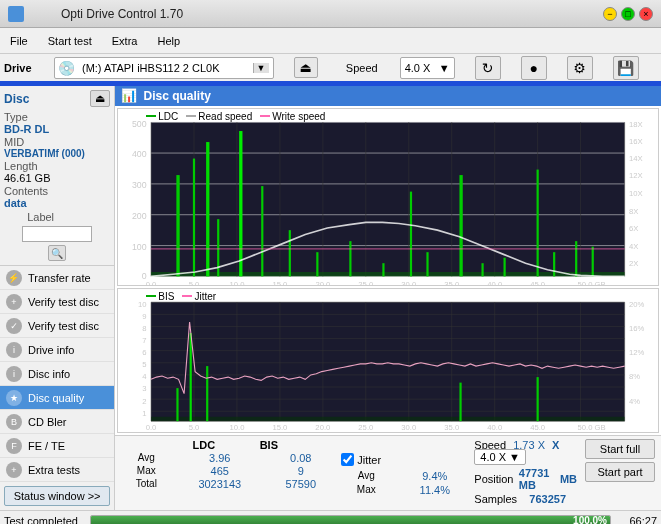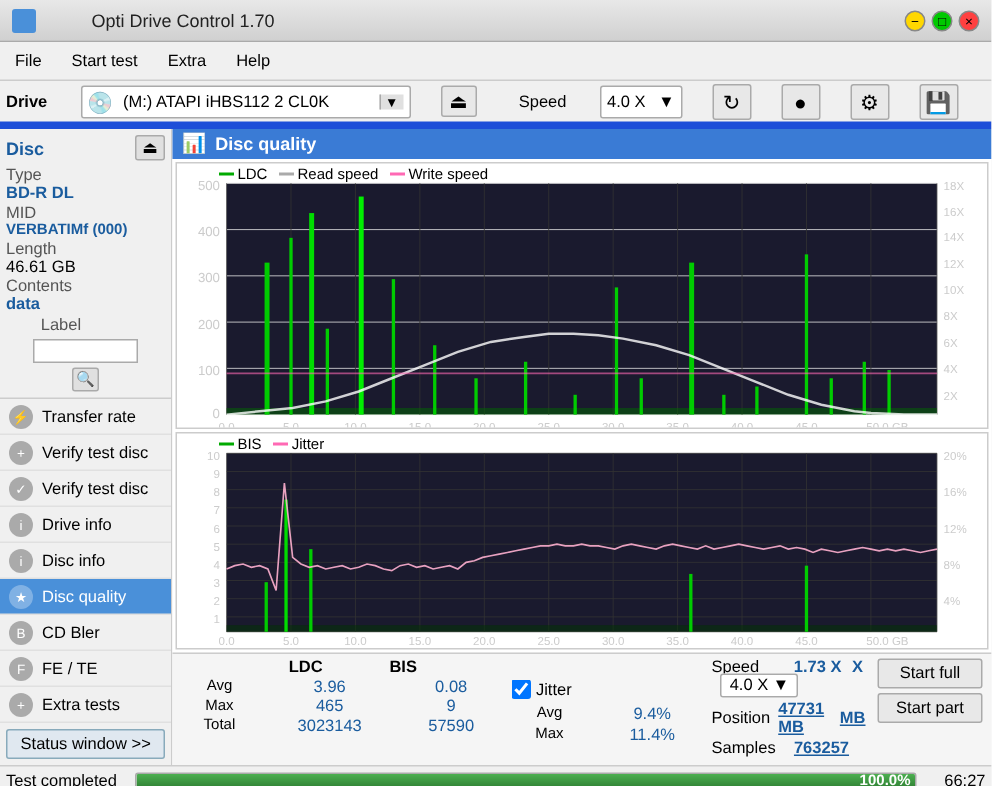--- a/index.html
+++ b/index.html
@@ -264,21 +264,21 @@
     .stats-data-row { display: flex; gap: 16px; margin-top: 1px; }
     .stats-data-row span {
       width: 65px; text-align: center; font-size: 11px;
     }
     .stats-data-row span:first-child { width: 50px; font-size: 10px; }
     .stats-data-row .blue { color: #1a5c9e; }
 
     #speed-info { margin-left: 8px; }
     .speed-row { display: flex; align-items: center; margin-bottom: 2px; }
     .speed-key { width: 55px; font-size: 11px; }
-    .speed-val { color: #1a5c9e; font-weight: bold; font-size: 11px; text-decoration: underline; }
+    .speed-val { color: #1a5c9e; font-weight: bold; font-size: 11px; }
 
     #buttons-col {
       display: flex; flex-direction: column; gap: 3px;
       margin-left: 4px;
     }
     .action-btn {
       background: #e8e8e8;
       border: 1px solid #aaa; border-radius: 2px;
       padding: 3px 8px; cursor: pointer; font-size: 11px;
       min-width: 70px; text-align: center;
@@ -651,21 +651,21 @@
         </div>
         <div class="stats-data-row" style="margin-bottom:1px">
           <span style="width:50px">Max</span>
           <span class="blue" style="width:55px">11.4%</span>
         </div>
       </div>
 
       <div id="speed-info">
         <div style="margin-bottom:4px">
           <span>Speed</span>
-          <span style="color:#1a5c9e; font-weight:bold; margin-left:20px">1.73 X</span>
+          <span style="color:#1a5c9e; font-weight:normal; margin-left:4px">1.73 X</span>
           <span style="margin-left:4px; color:#1a5c9e; font-weight:bold">X</span>
           &nbsp;
           <span style="border:1px solid #aaa; background:white; padding:1px 5px; border-radius:2px; font-size:11px; cursor:pointer">4.0 X ▼</span>
         </div>
         <div class="speed-row">
           <span class="speed-key">Position</span>
           <span class="speed-val">47731 MB</span>
           <span class="speed-val"> MB</span>
         </div>
         <div class="speed-row">

